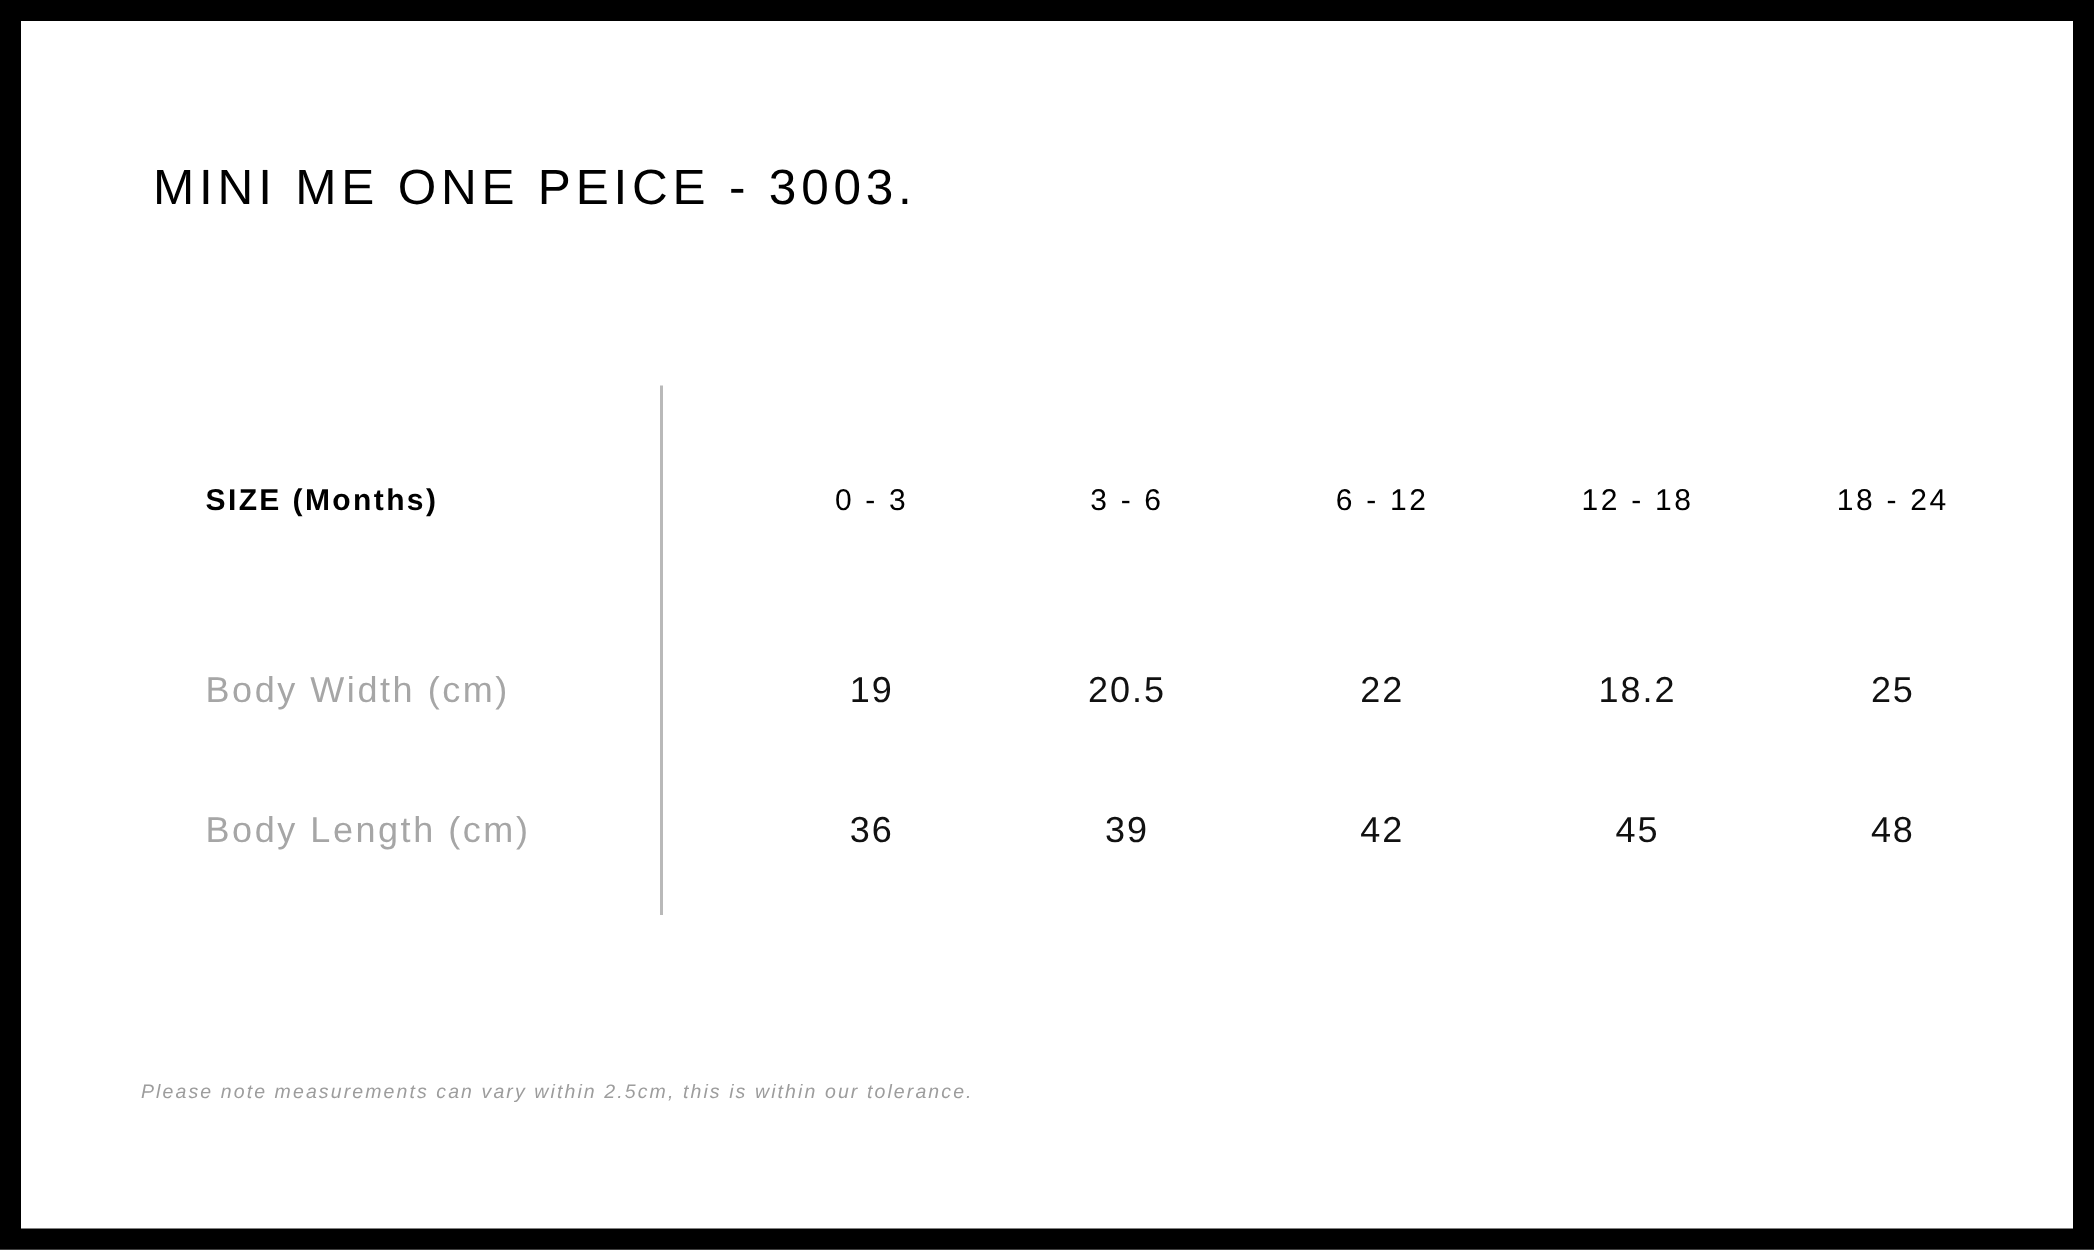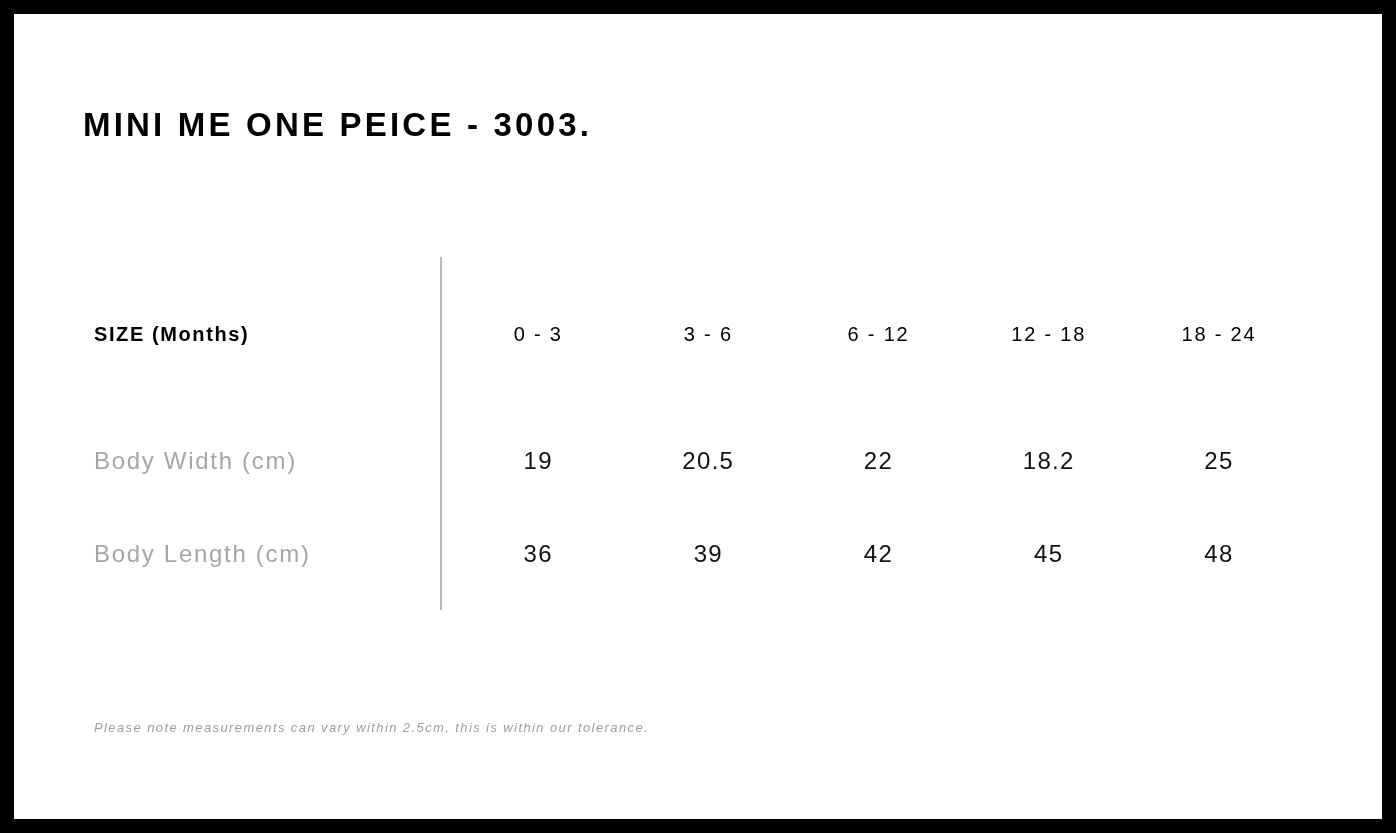--- a/index.html
+++ b/index.html
@@ -17,24 +17,24 @@
     position: absolute;
     left: 14px;
     top: 14px;
     width: 1368px;
     height: 805px;
     background: #ffffff;
     box-sizing: border-box;
   }
   .title {
     position: absolute;
-    left: 69px;
+    left: 88px;
     top: 92px;
     font-size: 33px;
-    font-weight: bold;
+    font-weight: normal;
     letter-spacing: 3.2px;
     color: #000000;
     white-space: nowrap;
   }
   .table-wrap {
     position: absolute;
     left: 80px;
     top: 240px;
     width: 1210px;
   }
@@ -43,20 +43,21 @@
     left: 426px;
     top: 243px;
     width: 2px;
     height: 353px;
     background: #b9b9b9;
   }
   table.sizes {
     border-collapse: collapse;
     width: 1210px;
     table-layout: fixed;
+    margin-left: 43px;
   }
   table.sizes td {
     padding: 0;
     vertical-align: middle;
   }
   tr.header-row td { height: 160px; }
   tr.data-row td { height: 93px; }
 
   td.rowlabel {
     width: 346px;

